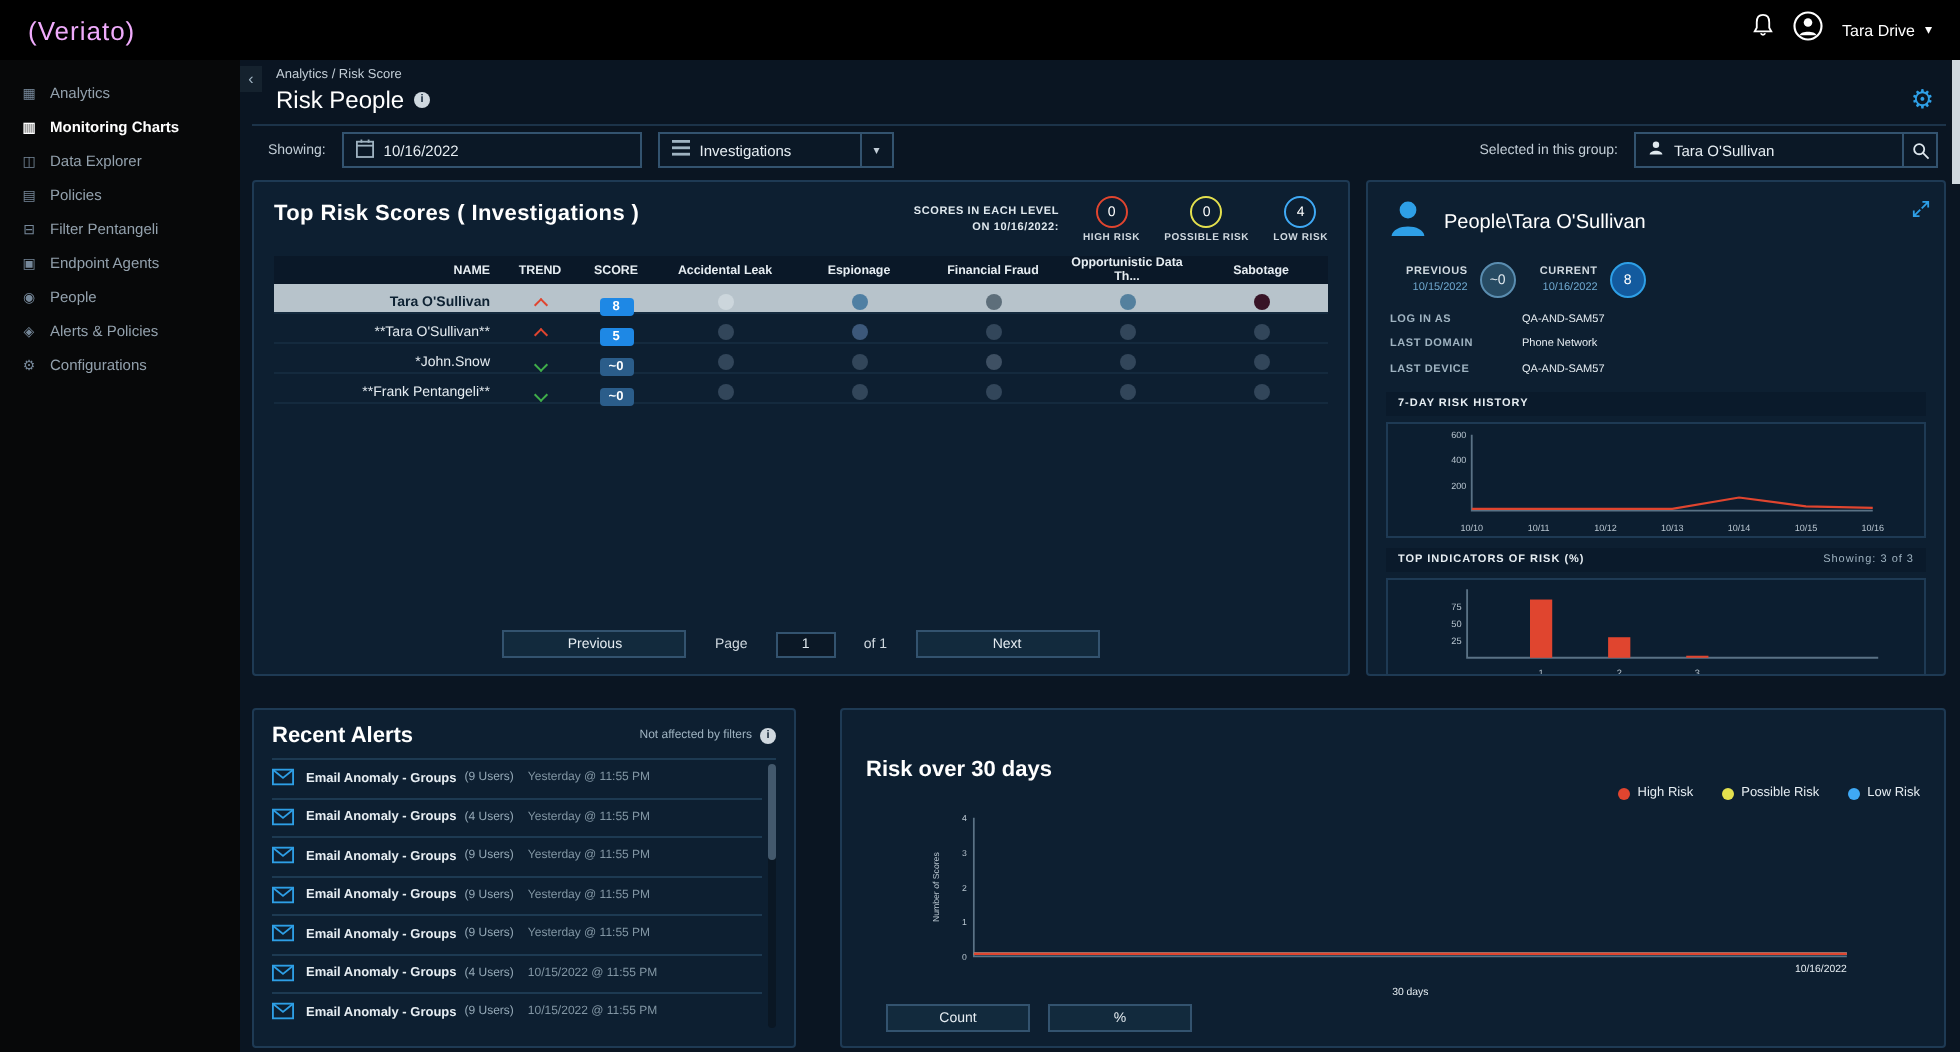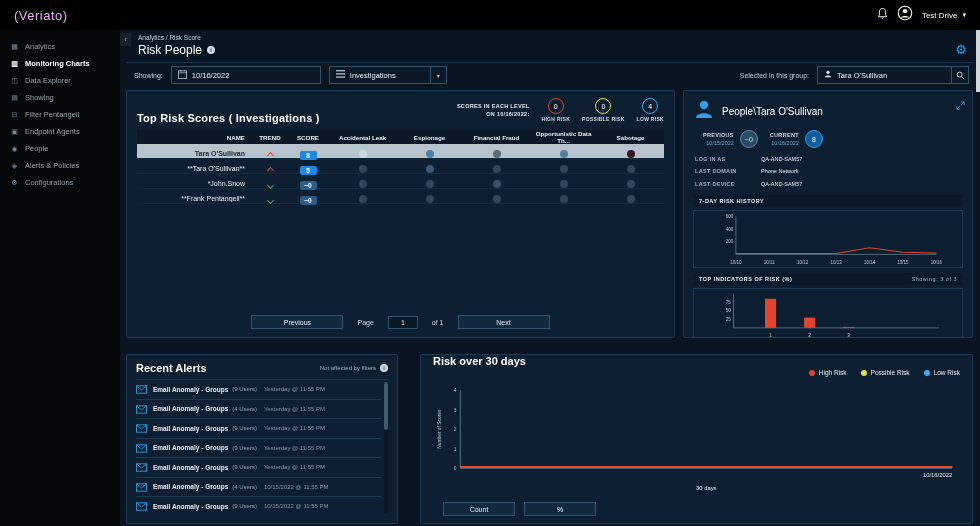--- a/index.html
+++ b/index.html
@@ -40,21 +40,21 @@
   .user-search{width:152px;padding-right:0;}
   .search-btn{border-left:1px solid #33536f;height:100%;display:inline-flex;align-items:center;justify-content:center;width:17px;margin-left:auto;}
 
   .grid-top{display:grid;grid-template-columns:1fr 290px;gap:8px;margin-top:2px;height:248px;}
   .grid-bottom{display:grid;grid-template-columns:272px 1fr;gap:22px;margin-top:16px;height:170px;}
   .panel{background:#0d1f31;border:1px solid #1e3a54;border-radius:2px;overflow:hidden;display:flex;flex-direction:column;}
 
   
   .top-risk{padding:7px 10px 5px 10px;}
   .panel-head{display:flex;justify-content:space-between;align-items:flex-start;}
-  .panel-head h2{font-size:11px;color:#fff;font-weight:bold;letter-spacing:.2px;margin-top:14px;}
+  .panel-head h2{font-size:11px;color:#fff;font-weight:bold;letter-spacing:.2px;margin-top:3px;}
   .levels{display:flex;align-items:center;gap:12px;}
   .lvl-caption{text-align:right;font-size:5.5px;font-weight:bold;color:#dfe8ee;letter-spacing:.3px;line-height:1.5;}
   .level{display:flex;flex-direction:column;align-items:center;gap:2px;}
   .lvl-circle{width:16px;height:16px;border:1.5px solid #888;border-radius:50%;display:flex;align-items:center;justify-content:center;font-size:7px;color:#fff;}
   .lvl-label{font-size:5px;color:#cfd8df;font-weight:bold;letter-spacing:.3px;}
 
   .risk-table{margin-top:6px;display:flex;flex-direction:column;flex:1;}
   .t-head,.t-row{display:grid;grid-template-columns:116px 34px 42px repeat(5,1fr);align-items:center;}
   .t-head{background:#0a1828;height:14px;font-size:6.2px;font-weight:bold;color:#e6edf2;}
   .t-head span{text-align:center;}
@@ -110,21 +110,21 @@
   .note{display:flex;align-items:center;gap:4px;font-size:6px;color:#9fb3c1;}
   .al-list{position:relative;margin-top:5px;border-top:1px solid #1d3a52;flex:1;overflow:hidden;padding-right:7px;}
   .al-item{display:grid;grid-template-columns:15px max-content max-content auto;align-items:center;height:19.5px;border-bottom:1px solid #1d3a52;cursor:pointer;}
   .al-title{font-size:6.5px;font-weight:bold;color:#e6edf2;margin-left:2px;}
   .al-users{font-size:6px;color:#94a8b6;margin-left:4px;}
   .al-time{font-size:6px;color:#8296a4;margin-left:7px;}
   .al-scroll{position:absolute;right:0;top:2px;bottom:2px;width:4px;background:#0a1724;border-radius:2px;}
   .al-scroll .thumb{width:4px;height:48px;background:#43596d;border-radius:2px;}
 
   
-  .risk30{padding:0 12px;position:relative;}
+  .risk30{padding:24px 12px;position:relative;}
   .risk30 h2{font-size:11px;color:#fff;}
   .legend{display:flex;justify-content:flex-end;gap:14px;margin-top:2px;}
   .leg{display:flex;align-items:center;gap:4px;font-size:6.5px;color:#e6edf2;}
   .leg i{width:6px;height:6px;border-radius:50%;display:inline-block;}
   #risk30-chart{width:100%;height:118px;margin-top:2px;}
   .r30-foot{position:absolute;left:22px;bottom:7px;display:flex;gap:9px;}
   .r30-foot .btn{width:72px;}
 
   .page-scrollbar{position:absolute;right:0;top:30px;bottom:0;width:4px;background:#0a1522;}
   .page-scrollbar .thumb{width:4px;height:62px;background:#cfd8df;}
@@ -138,42 +138,42 @@
     <div class="top-right">
       <span><svg width="11" height="13" viewBox="0 0 12 13">
             <path d="M6 1 C3.5 1 2.6 3 2.6 5 L2.6 8 L1.5 10 L10.5 10 L9.4 8 L9.4 5 C9.4 3 8.5 1 6 1 Z" fill="none" stroke="#fff" stroke-width="1"></path>
             <path d="M4.8 11 A1.3 1.3 0 0 0 7.2 11" fill="none" stroke="#fff" stroke-width="1"></path>
           </svg></span>
       <span><svg width="16" height="16" viewBox="0 0 18 18">
             <circle cx="9" cy="9" r="7.6" fill="none" stroke="#fff" stroke-width="1.2"></circle>
             <circle cx="9" cy="7" r="2.4" fill="#fff"></circle>
             <path d="M4.2 14.2 C5.2 11.6 12.8 11.6 13.8 14.2" fill="#fff"></path>
           </svg></span>
-      <span class="uname">Test Drive</span>
+      <span class="uname">Tara Drive</span>
       <span class="chev">▾</span>
     </div>
   </header>
 
   <div class="shell">
     <nav class="sidebar">
       <div class="nav-item">
           <span class="nav-ico">▦</span>
           <span>Analytics</span>
         </div>
       <div class="nav-item active">
           <span class="nav-ico">▥</span>
           <span>Monitoring Charts</span>
         </div>
       <div class="nav-item">
           <span class="nav-ico">◫</span>
           <span>Data Explorer</span>
         </div>
       <div class="nav-item">
           <span class="nav-ico">▤</span>
-          <span>Showing</span>
+          <span>Policies</span>
         </div>
       <div class="nav-item">
           <span class="nav-ico">⊟</span>
           <span>Filter Pentangeli</span>
         </div>
       <div class="nav-item">
           <span class="nav-ico">▣</span>
           <span>Endpoint Agents</span>
         </div>
       <div class="nav-item">

